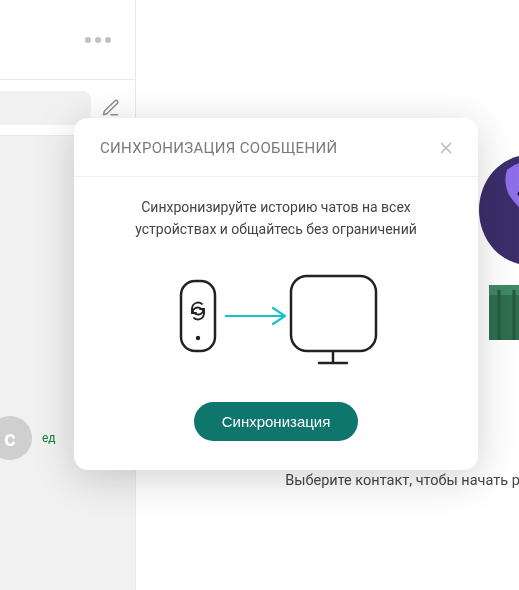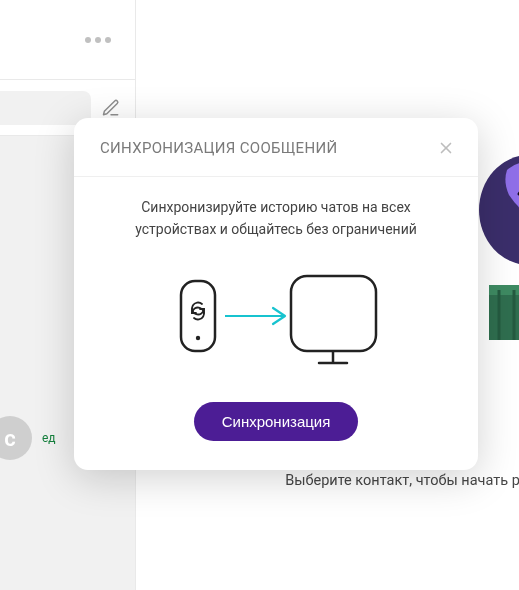--- a/index.html
+++ b/index.html
@@ -141,21 +141,21 @@
     line-height: 1.55;
     max-width: 300px;
   }
   .sync-graphic {
     margin-top: 26px;
     height: 110px;
     display: flex; align-items: center; justify-content: center;
   }
   .sync-cta {
     margin-top: 26px;
-    background: #4c1d95;
+    background: #0f766e;
     color: #fff;
     border: none;
     border-radius: 999px;
     padding: 11px 28px;
     font-size: 15px;
     cursor: pointer;
   }
 </style>
 </head>
 <body>

